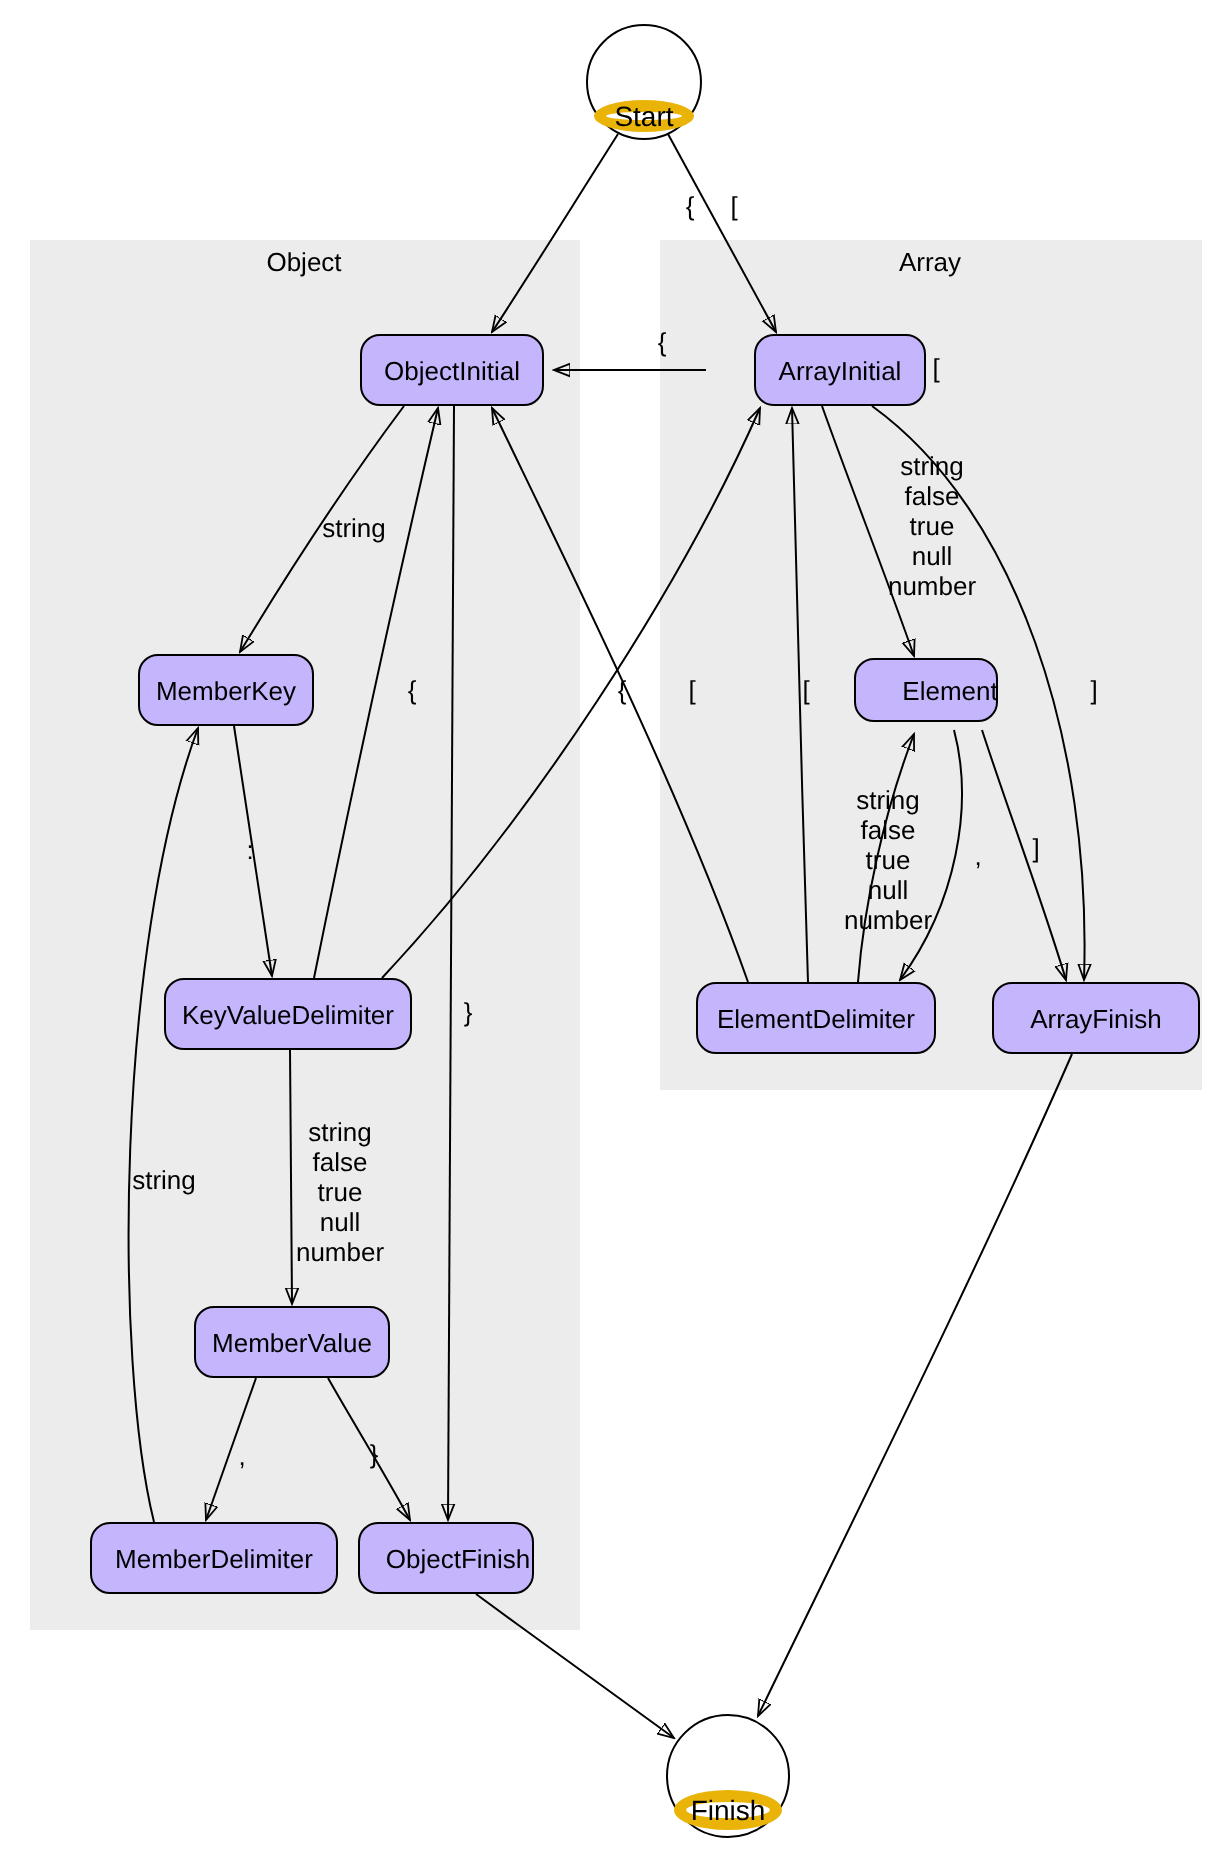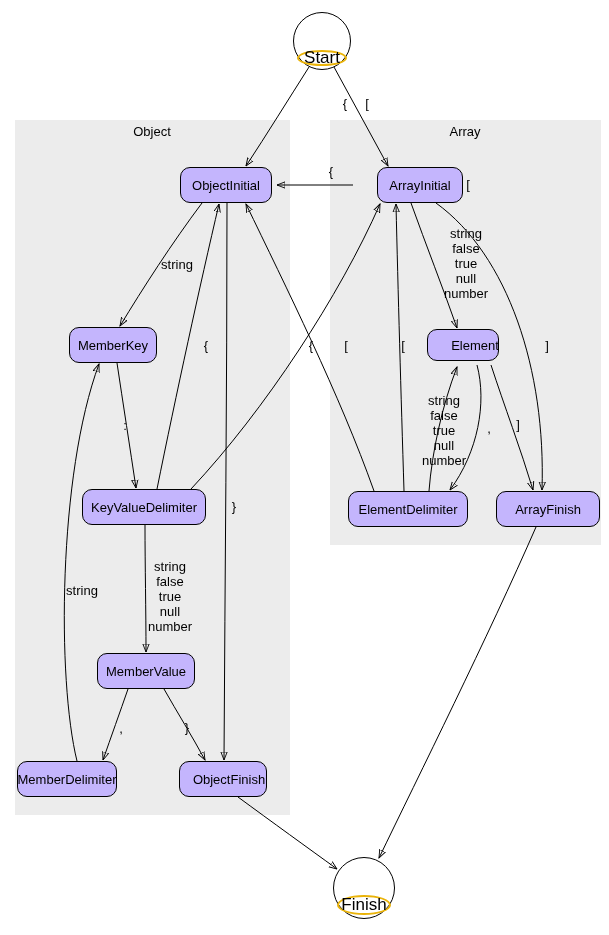--- a/index.html
+++ b/index.html
@@ -6,22 +6,22 @@
   html,body { background:#fff; font-family:"Liberation Sans", sans-serif; color:#000; }
   .canvas { position:relative; width:609px; height:935px; background:#fff; overflow:hidden; }
   .cluster { position:absolute; background:#ececec; }
   .cluster-label { position:absolute; transform:translate(-50%,-50%); font-size:13px; }
   svg.edges { position:absolute; left:0; top:0; }
   svg.edges path { fill:none; stroke:#000; stroke-width:1; }
   .node { position:absolute; background:#c4b5fd; border:1px solid #000; border-radius:10px;
           display:flex; align-items:center; justify-content:center; font-size:13px; }
   .terminal { position:absolute; border:1px solid #000; border-radius:50%; background:#fff; }
   .terminal-inner { position:absolute; left:3px; top:3px; right:3px; bottom:3px;
-          border:2px solid #eab308; border-radius:50%;
-          display:flex; align-items:center; justify-content:center; font-size:17px;margin-top:34px; }
+          border:6px solid #eab308; border-radius:50%;
+          display:flex; align-items:center; justify-content:center; font-size:14px;margin-top:34px; }
   .edge-label { position:absolute; transform:translate(-50%,-50%); font-size:13px;
           line-height:15px; white-space:pre-line; text-align:center; }
 </style>
 </head>
 <body>
 
 <div class="canvas">
 
   <div class="cluster" style="left:15px; top:120px; width:275px; height:695px;"></div>
   <div class="cluster" style="left:330px; top:120px; width:271px; height:425px;"></div>
@@ -86,21 +86,21 @@
   </div>
   <div class="node" style="left:348px; top:491px; width:120px; height:36px;">
     <span>ElementDelimiter</span>
   </div>
   <div class="node" style="left:496px; top:491px; width:104px; height:36px;">
     <span>ArrayFinish</span>
   </div>
   <div class="node" style="left:97px; top:653px; width:98px; height:36px;">
     <span>MemberValue</span>
   </div>
-  <div class="node" style="left:17px; top:761px; width:100px; height:36px;">
+  <div class="node" style="left:45px; top:761px; width:124px; height:36px;">
     <span>MemberDelimiter</span>
   </div>
   <div class="node" style="left:179px; top:761px; width:88px; height:36px;padding-left:12px;">
     <span>ObjectFinish</span>
   </div>
 
   <div class="edge-label" style="left:345px; top:103px;">{</div>
   <div class="edge-label" style="left:367px; top:103px;">[</div>
   <div class="edge-label" style="left:331px; top:171px;">{</div>
   <div class="edge-label" style="left:468px; top:184px;">[</div>

